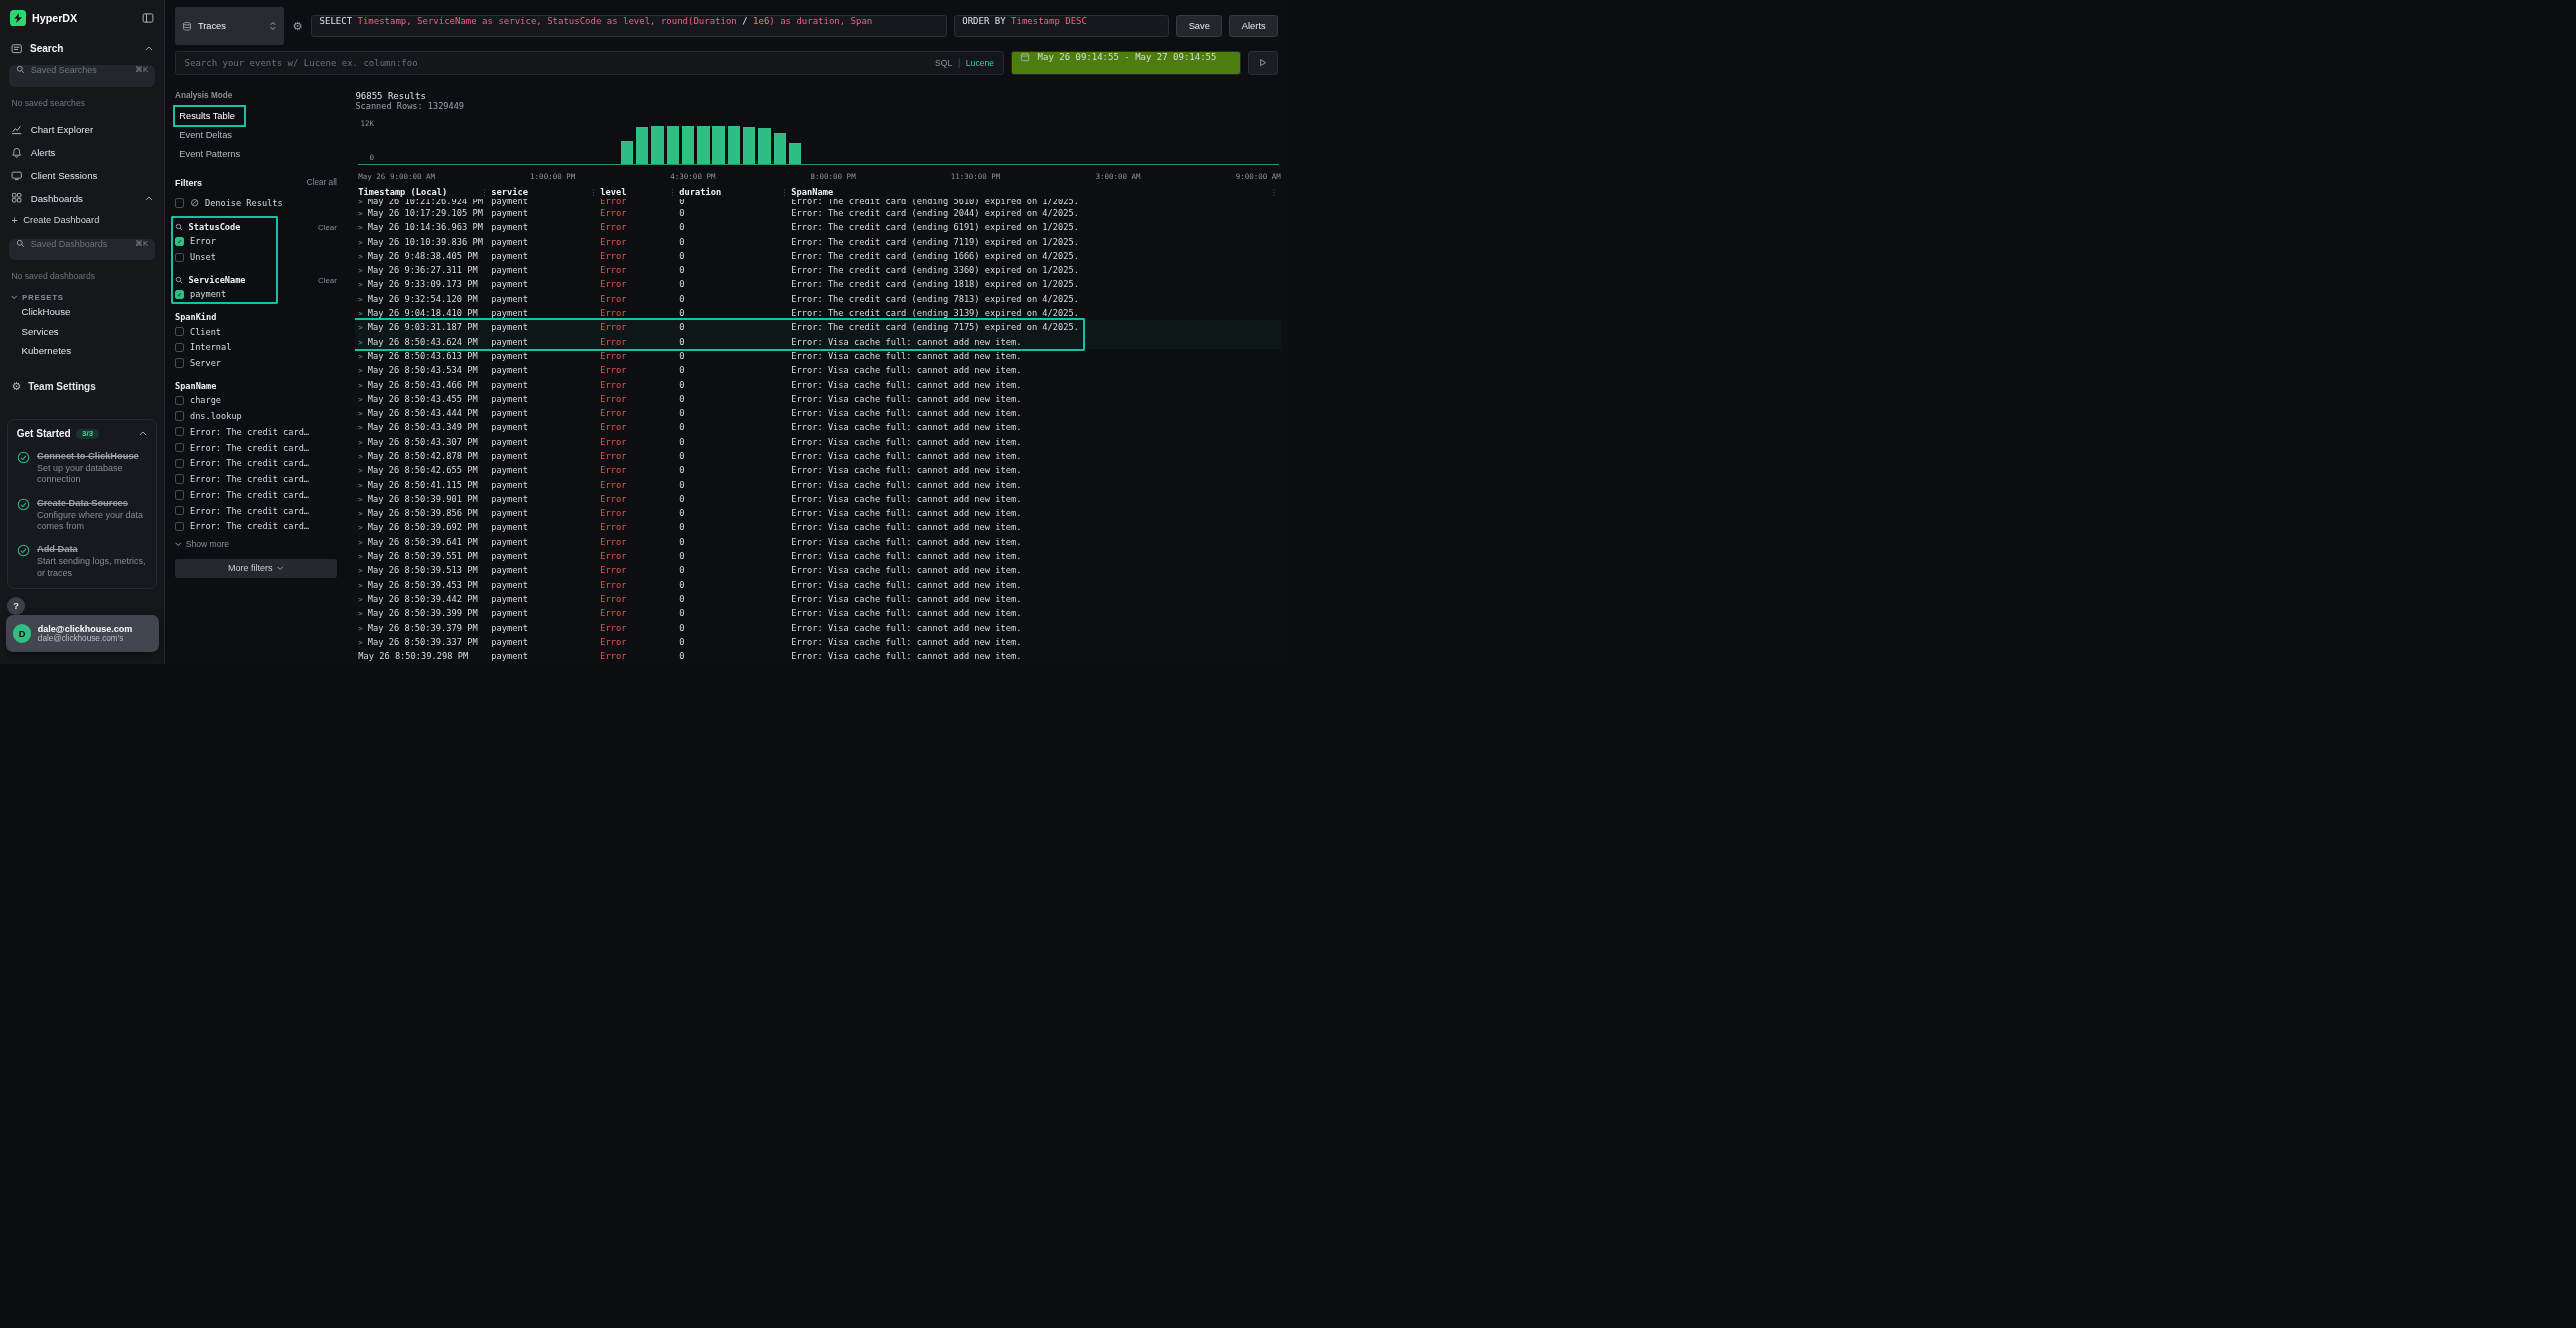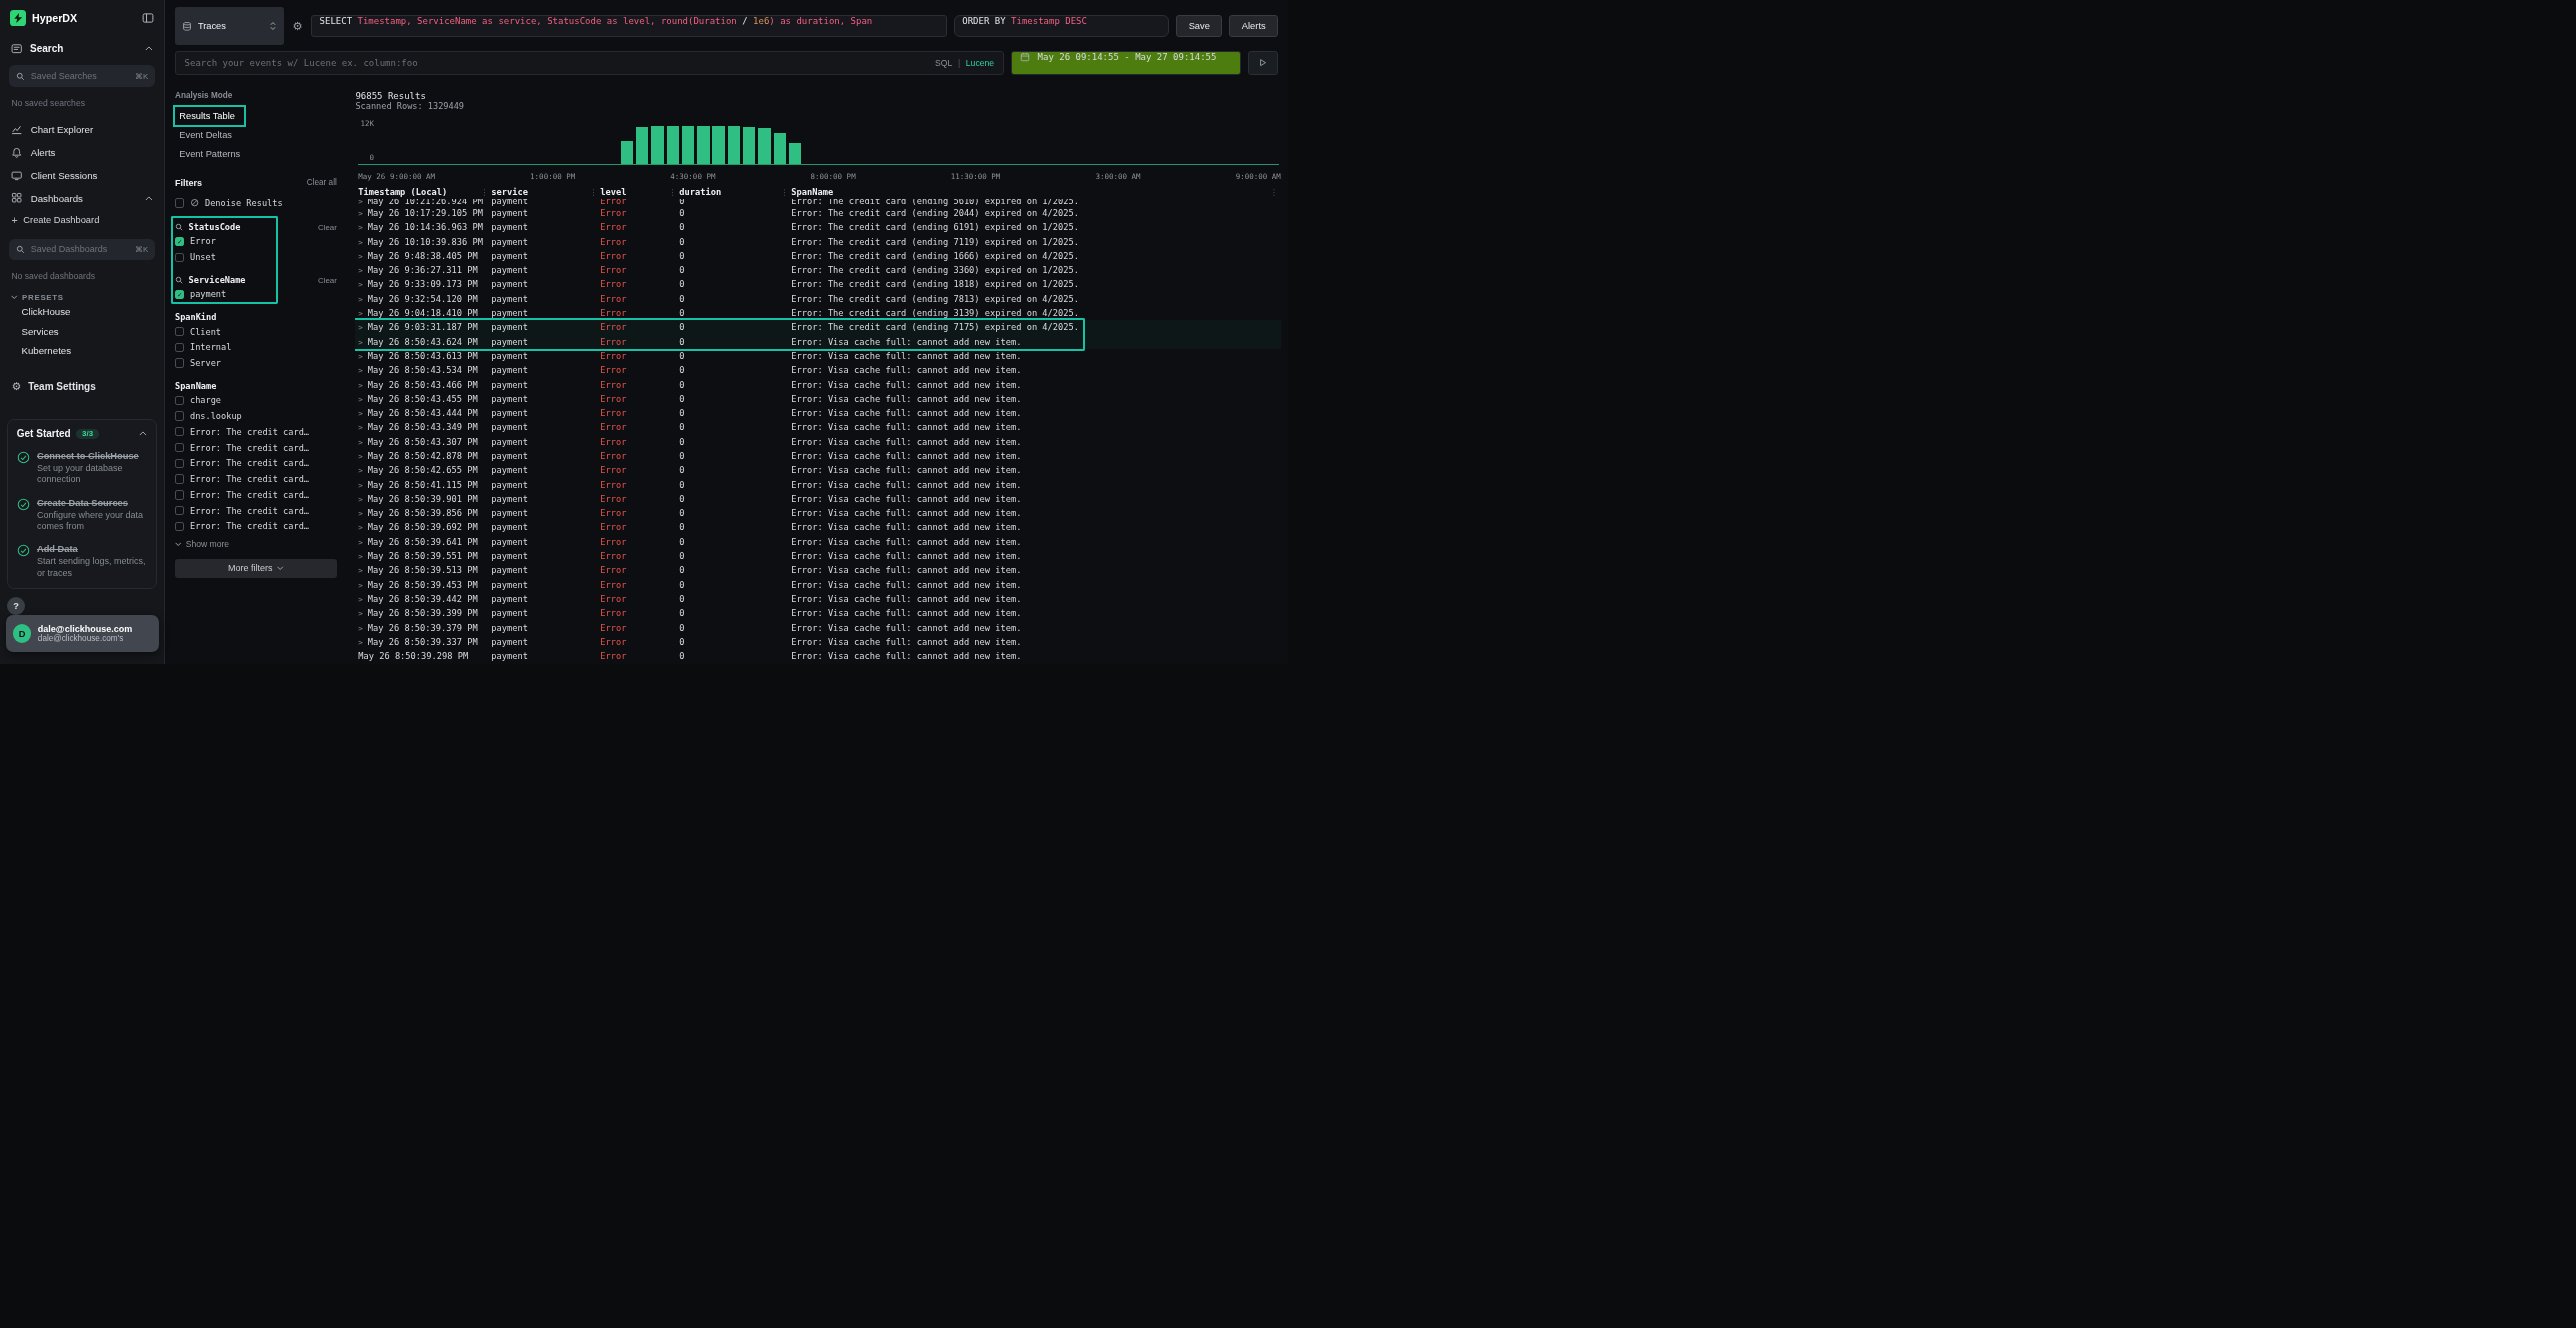--- a/index.html
+++ b/index.html
@@ -19,21 +19,21 @@
   
   .sidebar{width:165px;height:100%;background:var(--sidebar);border-right:0.7px solid #24272d;flex-shrink:0;position:relative;}
   .logo-row{display:flex;align-items:center;gap:6.4px;padding:10px 10px 0 10px;}
   .logo-mark{width:15.7px;height:15.7px;border-radius:3.6px;background:#2fd474;display:flex;align-items:center;justify-content:center;flex-shrink:0;}
   .logo-text{font-weight:700;font-size:10.7px;color:#fff;}
   .logo-row .spacer{flex:1;}
   .icon{color:#b3b8bf;}
   .sec-row{display:flex;align-items:center;gap:7.2px;padding:17px 11.4px 0 11.4px;}
   .sec-row .label{font-weight:700;font-size:10px;color:#f2f4f6;}
   .sec-row .spacer{flex:1;}
-  .pill{margin:11.4px 8.6px 0 8.6px;height:21.5px;background:#23262c;border-radius:5.7px;display:flex;align-items:center;gap:5.7px;padding:0 7.2px;color:var(--dim);font-size:9px;}
+  .pill{margin:11.4px 8.6px 0 8.6px;height:21.5px;background:#23262c;border-radius:5.7px;display:flex;align-items:flex-start;gap:5.7px;padding:0 7.2px;color:var(--dim);font-size:9px;}
   .pill .spacer{flex:1;}
   .pill .kbd{font-size:7.9px;color:#7c828a;}
   .note{padding:11.4px 11.4px 0 11.4px;color:#70767e;font-size:8.6px;}
   .nav{margin-top:10px;}
   .nav-row{display:flex;align-items:center;gap:7.9px;padding:5.7px 11.4px;color:#dde0e4;font-size:9.7px;cursor:pointer;}
   .nav-row .spacer{flex:1;}
   .create-row{display:flex;align-items:center;gap:5.7px;padding:5.7px 11.4px 1.4px 11.4px;color:#cfd3d8;font-size:9.3px;}
   .plus{font-size:10.7px;color:#b3b8bf;line-height:1;}
   .presets-head{display:flex;align-items:center;gap:4.3px;padding:11.4px 11.4px 0 11.4px;color:#858b93;font-size:7.9px;letter-spacing:0.7px;font-weight:700;}
   .preset-item{padding:4.3px 11.4px 4.3px 21.5px;color:#dfe2e6;font-size:9.7px;}
@@ -55,21 +55,21 @@
   .user-sub{font-size:8.2px;color:#b9bec5;white-space:nowrap;}
 
   
   .main{flex:1;display:flex;flex-direction:column;min-width:0;}
   .tb1{display:flex;align-items:center;gap:7.2px;padding:7.2px 10px 0 10px;}
   .select{height:38px;background:#282b31;border-radius:2.9px;display:flex;align-items:center;gap:5.7px;padding:0 7.2px;width:109px;color:#eef0f3;font-size:9.3px;}
   .select .spacer{flex:1;}
   .gear-btn{font-size:11.4px;color:#9aa0a7;padding:0 1.4px;cursor:pointer;}
   .editor{height:21.5px;background:#16181d;border:0.7px solid #2b2e35;border-radius:2.9px;display:flex;align-items:flex-start;padding:0 7.2px;font-family:var(--mono);font-size:9px;overflow:hidden;white-space:nowrap;}
   .editor.sql{flex:1;min-width:0;}
-  .editor.order{width:215px;flex-shrink:0;border-radius:6px;}
+  .editor.order{width:215px;flex-shrink:0;}
   .tok-kw{color:#dfe3e8;} .tok-id{color:var(--pink);} .tok-num{color:var(--orange);} .tok-op{color:#dfe3e8;}
   .btn{height:21.5px;background:#24262b;border:0.7px solid #383b41;border-radius:2.9px;color:#e6e8ea;font-size:9.3px;padding:0 11.4px;font-family:var(--sans);cursor:pointer;}
   .tb2{display:flex;align-items:center;gap:7.2px;padding:5.7px 10px 7.2px 10px;}
   .searchbox{flex:1;height:24px;background:#14161a;border:0.7px solid #26292f;border-radius:2.9px;display:flex;align-items:center;padding:0 8.6px;min-width:0;}
   .searchbox .placeholder{color:#6b7077;font-family:var(--mono);font-size:9px;flex:1;white-space:nowrap;overflow:hidden;}
   .langs{display:flex;align-items:center;gap:5.7px;font-size:8.6px;}
   .langs .sql-m{color:#8a9097;} .langs .divider{color:#50555c;} .langs .lucene{color:var(--teal);}
   .datebox{width:230px;height:24px;background:#4d7c0f;border:0.7px solid #24272d;border-radius:2.9px;display:flex;gap:7.2px;padding:0 8.6px;font-family:var(--mono);font-size:9px;color:#d6dade;flex-shrink:0;white-space:nowrap;}
   .playbtn{width:30px;height:24px;background:#1a1d22;border:0.7px solid #2b2e35;border-radius:2.9px;display:flex;align-items:center;justify-content:center;color:#c6cbd1;flex-shrink:0;cursor:pointer;}
 

